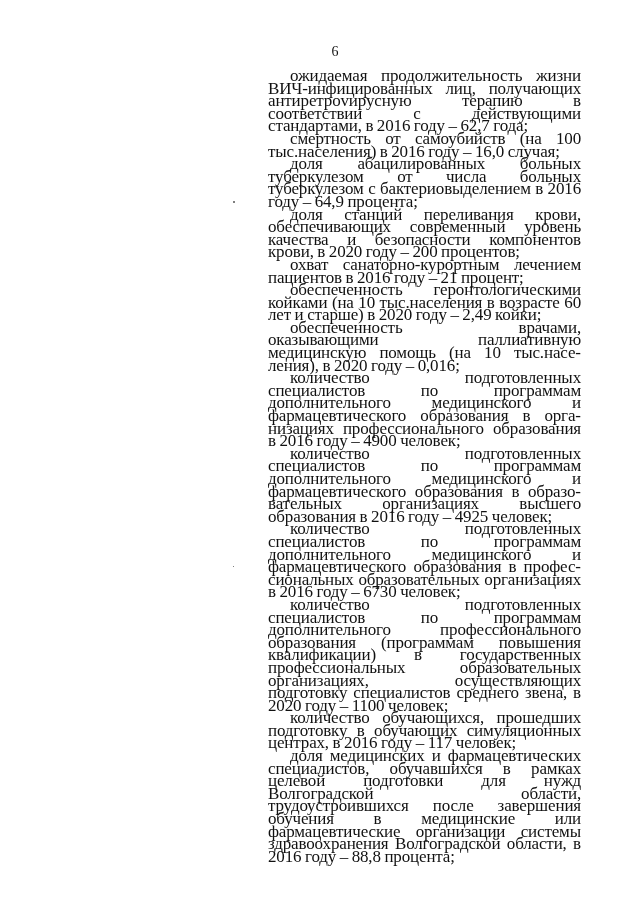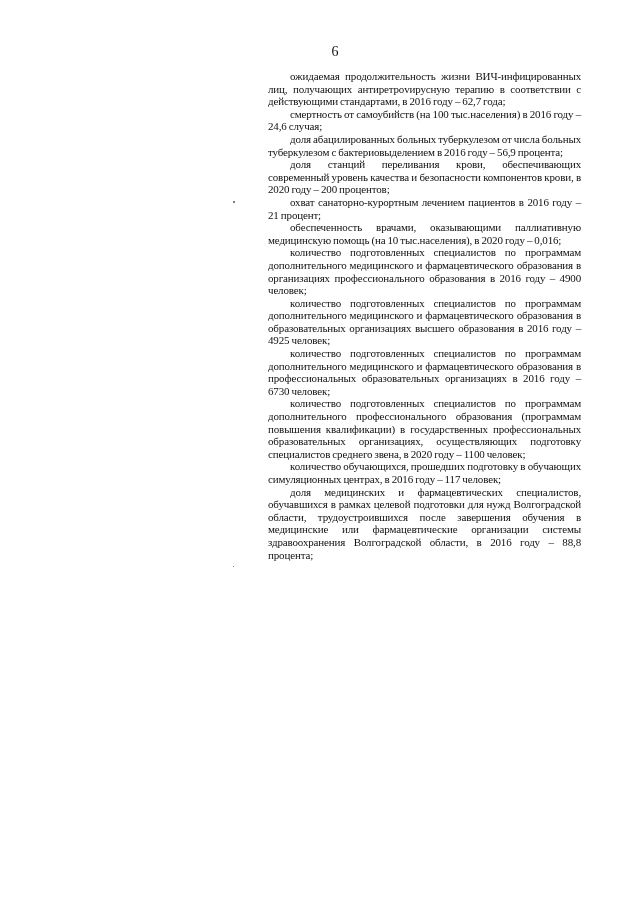--- a/index.html
+++ b/index.html
@@ -25,21 +25,21 @@
       line-height: 16px;
     }
     .column {
       position: absolute;
       top: 70px;
       left: 268px;
       width: 313px;
     }
     .para {
       margin: 0;
-      font-size: 11px;
+      font-size: 17px;
       line-height: 12.6px;
       text-align: justify;
       text-indent: 22px;
       letter-spacing: -0.15px;
       word-spacing: -0.5px;
       hyphens: manual;
     }
     .speck {
       position: absolute;
       width: 2px;
@@ -52,24 +52,25 @@
 <body>
 
 <div>
   <div class="page-number">6</div>
 
   <span class="speck" style="top:201px;left:233px;"></span>
   <span class="speck" style="top:566px;left:233px;width:1px;height:1px;"></span>
 
   <div class="column">
     <p class="para">ожидаемая продолжительность жизни ВИЧ-инфицированных лиц, получающих антиретро­vирусную терапию в соответствии с действую­щими стандартами, в 2016 году – 62,7 года;</p>
-    <p class="para">смертность от самоубийств (на 100 тыс.насе­ления) в 2016 году – 24,6 случая;</p>
-    <p class="para">доля абацилированных больных туберкулезом от числа больных туберкулезом с бактерио­выделением в 2016 году – 56,9 процента;</p>
+    <p class="para">смертность от самоубийств (на 100 тыс.насе­ления) в 2016 году – 16,0 случая;</p>
+    <p class="para">доля абацилированных больных туберкулезом от числа больных туберкулезом с бактерио­выделением в 2016 году – 64,9 процента;</p>
     <p class="para">доля станций переливания крови, обеспе­чивающих современный уровень качества и безопасности компонентов крови, в 2020 году – 200 процентов;</p>
     <p class="para">охват санаторно-курортным лечением пациентов в 2016 году – 21 процент;</p>
+    <p class="para">обеспеченность геронтологическими койками (на 10 тыс.населения в возрасте 60 лет и старше) в 2020 году – 2,49 койки;</p>
     <p class="para">обеспеченность врачами, оказывающими пал­лиативную медицинскую помощь (на 10 тыс.насе­ления), в 2020 году – 0,016;</p>
     <p class="para">количество подготовленных специалистов по программам дополнительного медицинского и фармацевтического образования в орга­низациях профессионального образования в 2016 году – 4900 человек;</p>
     <p class="para">количество подготовленных специалистов по программам дополнительного медицинского и фармацевтического образования в образо­вательных организациях высшего образования в 2016 году – 4925 человек;</p>
     <p class="para">количество подготовленных специалистов по программам дополнительного медицинского и фармацевтического образования в профес­сиональных образовательных организациях в 2016 году – 6730 человек;</p>
     <p class="para">количество подготовленных специалистов по программам дополнительного профессио­нального образования (программам повышения квалификации) в государственных профессио­нальных образовательных организациях, осуществляющих подготовку специалистов среднего звена, в 2020 году – 1100 человек;</p>
     <p class="para">количество обучающихся, прошедших подго­товку в обучающих симуляционных центрах, в 2016 году – 117 человек;</p>
     <p class="para">доля медицинских и фармацевтических специалистов, обучавшихся в рамках целевой подготовки для нужд Волгоградской области, трудоустроившихся после завершения обучения в медицинские или фармацевтические орга­низации системы здравоохранения Волго­градской области, в 2016 году – 88,8 процента;</p>
   </div>
 </div>
 

